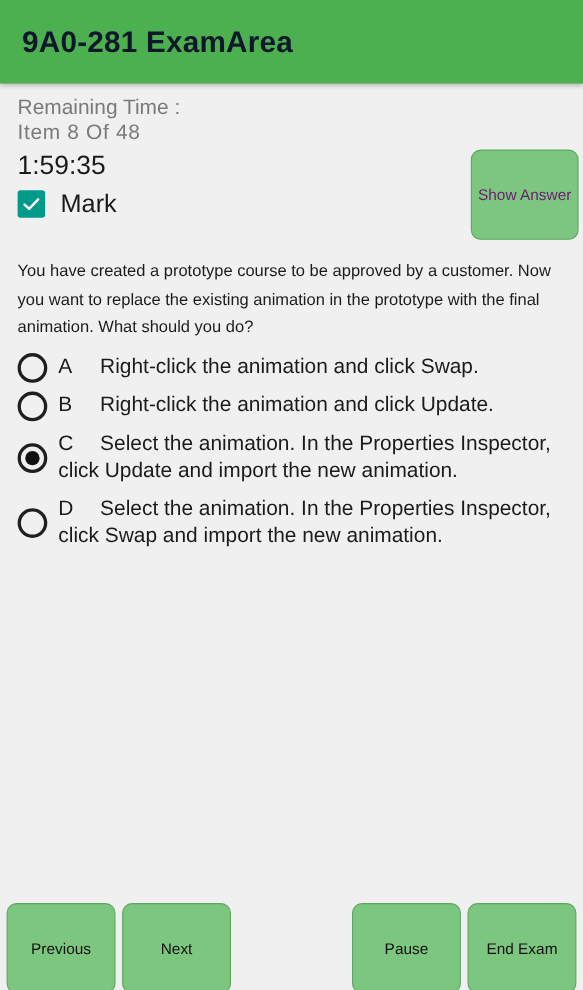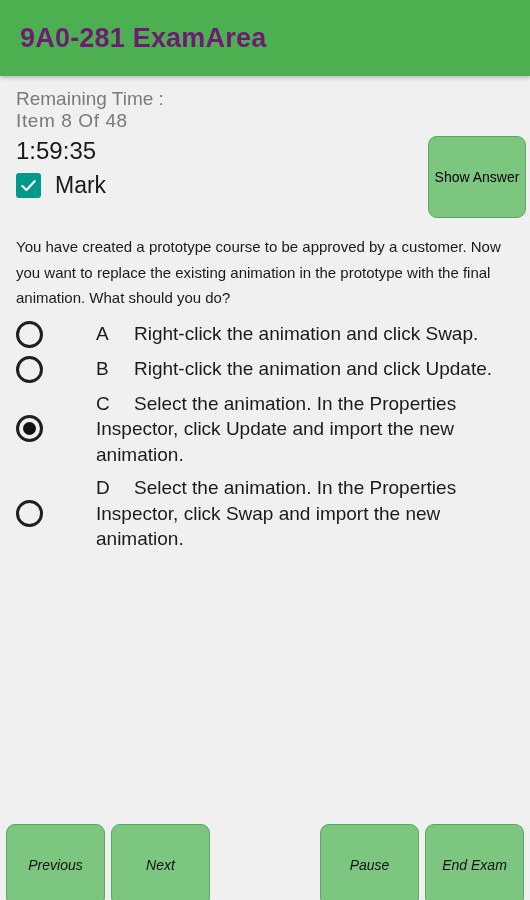--- a/index.html
+++ b/index.html
@@ -21,21 +21,21 @@
     height: 76px;
     background: #4caf50;
     display: flex;
     align-items: center;
     padding: 0 20px;
     box-shadow: 0 2px 4px rgba(0,0,0,0.22);
     position: relative;
     z-index: 5;
   }
   #app-bar .title {
-    color: #701a75;
+    color: #0f172a;
     font-size: 27px;
     font-weight: bold;
     letter-spacing: 0.2px;
     white-space: nowrap;
   }
 
   
   #status-row {
     display: flex;
     align-items: baseline;
@@ -86,21 +86,21 @@
 
   #show-answer-button {
     position: absolute;
     right: 4px;
     top: 4px;
     width: 98px;
     height: 82px;
     background: #7dc67f;
     border: 1px solid #5aa85f;
     border-radius: 9px;
-    color: #000000;
+    color: #701a75;
     font-size: 14px;
     font-family: "Liberation Sans", sans-serif;
     display: flex;
     align-items: center;
     justify-content: center;
     cursor: pointer;
     text-align: right;
   }
 
   
@@ -113,21 +113,20 @@
 
   
   #options-list {
     margin-top: 10px;
     padding: 0 14px 0 16px;
   }
   .option-row {
     display: flex;
     align-items: center;
     margin-bottom: 8px;
-    gap: 43px;
   }
   .radio {
     flex: none;
     width: 27px;
     height: 27px;
     border-radius: 50%;
     border: 3px solid #1f1f1f;
     margin-right: 10px;
     position: relative;
     background: transparent;
@@ -155,23 +154,22 @@
   }
 
   
   #bottom-bar {
     position: absolute;
     left: 0;
     bottom: 0;
     width: 530px;
     height: 76px;
     display: flex;
-    align-items: flex-start;
+    align-items: center;
     padding: 0 3px;
-    font-style: italic;
   }
   .nav-button {
     height: 82px;
     background: #7dc67f;
     border: 1px solid #5aa85f;
     border-radius: 9px;
     color: #111111;
     font-size: 14px;
     font-family: "Liberation Sans", sans-serif;
     display: flex;

